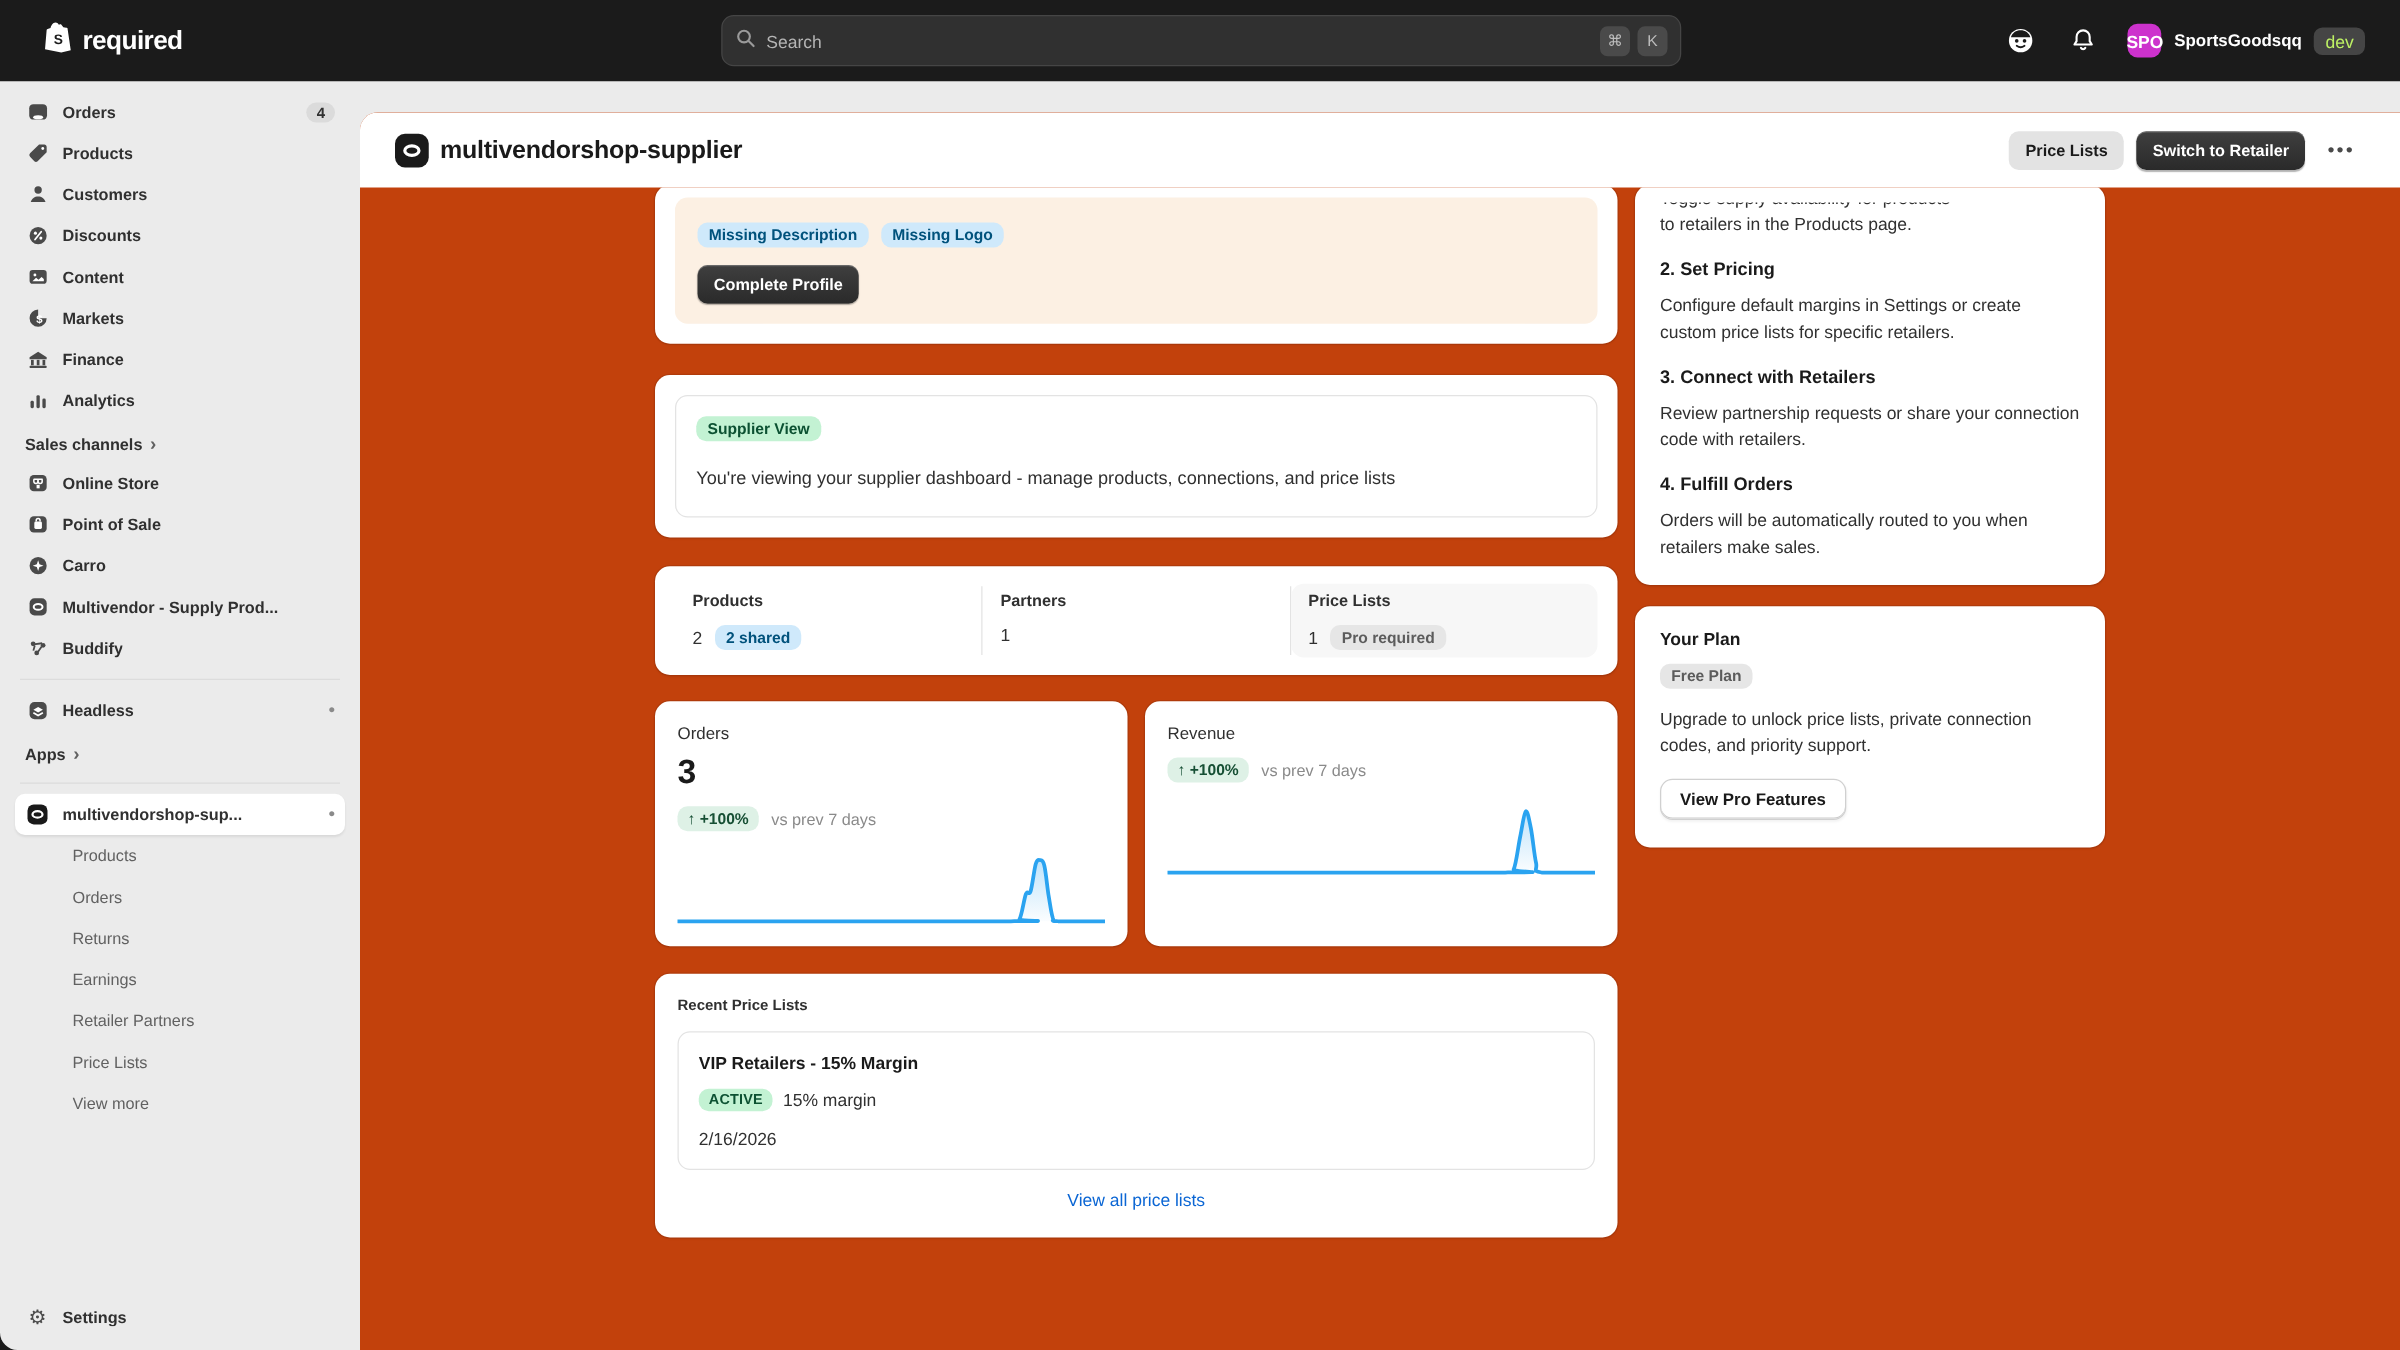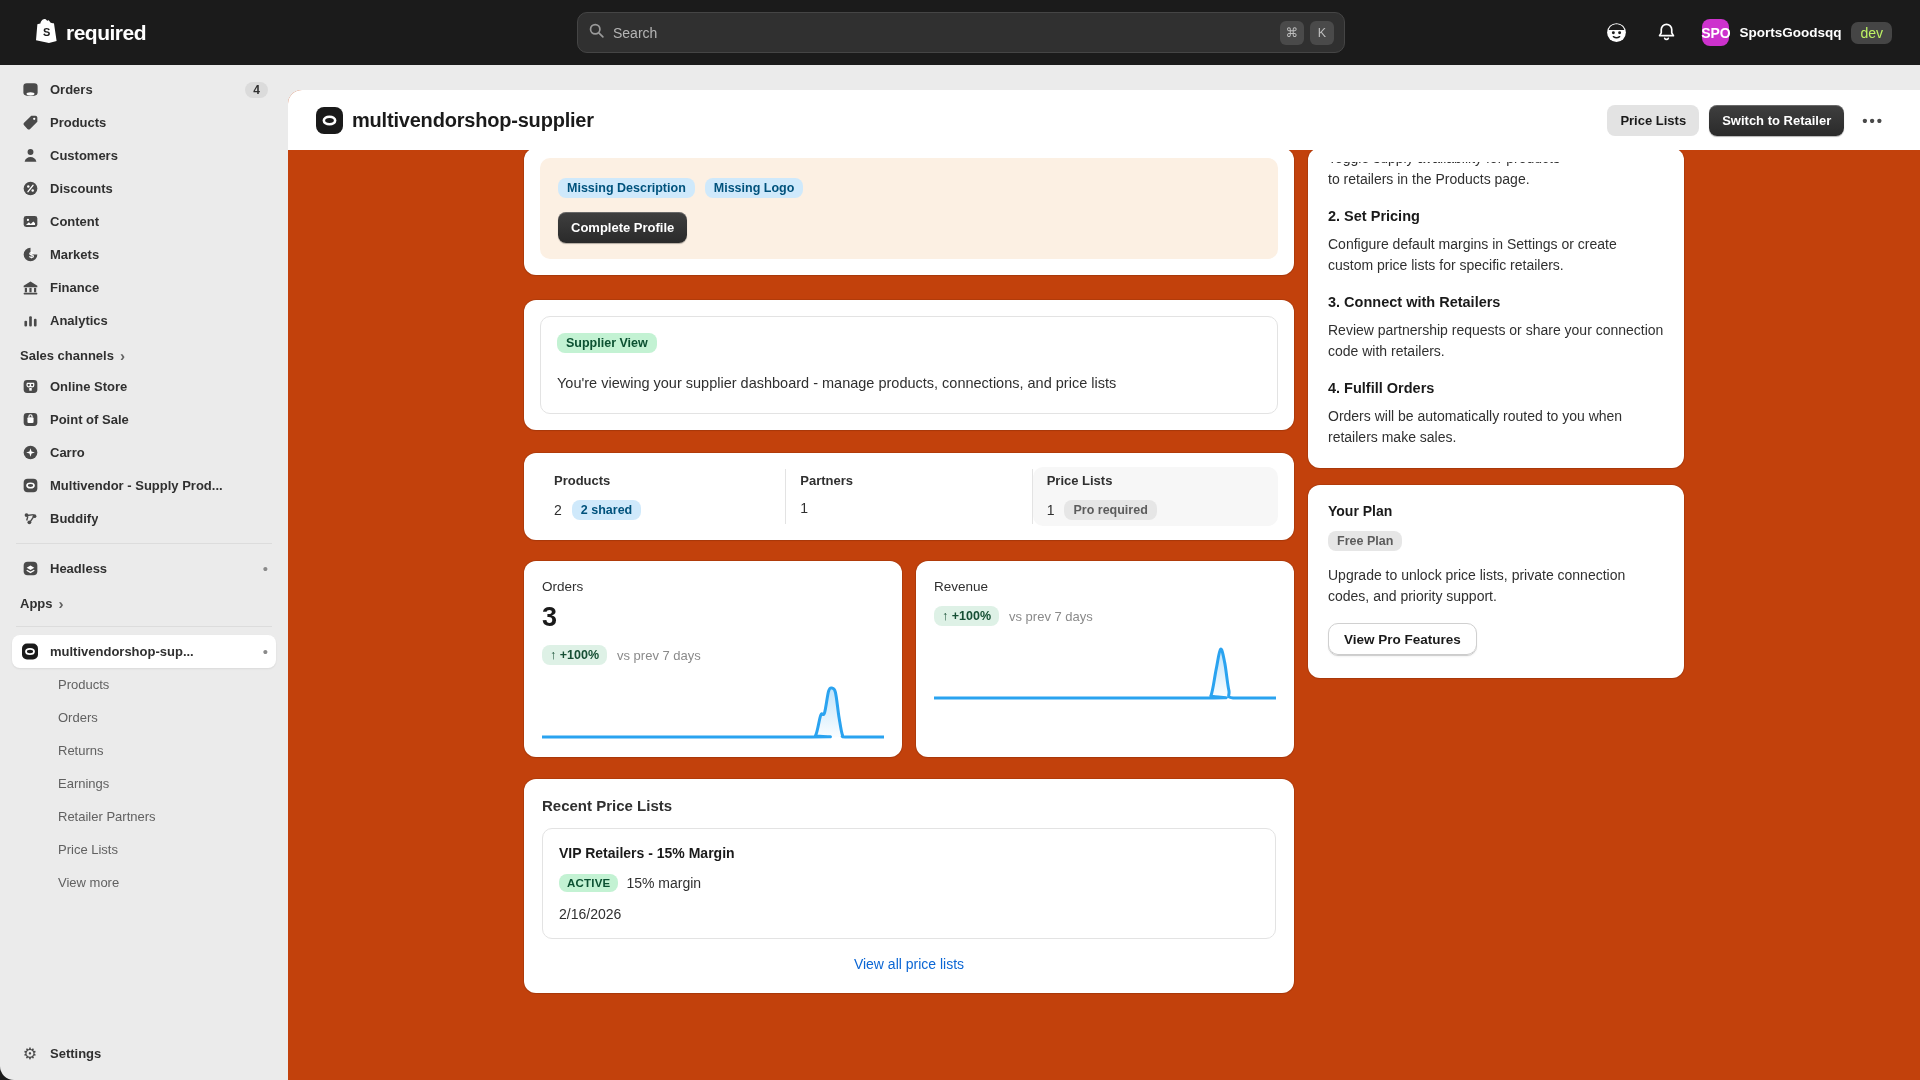--- a/index.html
+++ b/index.html
@@ -88,21 +88,21 @@
   .metric-card { flex:1; background:#fff; border-radius:12px; box-shadow:0 0 0 1px rgba(0,0,0,.085), 0 1px 2px rgba(0,0,0,.06); padding:18px 18px 14px; }
   .metric-label { font-size:13.5px; color:#303030; }
   .metric-value { font-size:27px; font-weight:700; color:#1a1a1a; margin-top:8px; letter-spacing:-0.3px; }
   .metric-delta-row { display:flex; align-items:center; gap:10px; margin-top:12px; }
   .delta-badge { background:#def1e6; color:#164f34; border-radius:8px; font-size:12.5px; font-weight:600; padding:3px 8px; }
   .compare { color:#8a8a8a; font-size:13px; }
   .sparkline { display:block; width:100%; height:64px; margin-top:14px; }
 
   
   .card.recent { margin-top:22px; padding:18px 18px 10px; }
-  .recent-title { font-size:15px; font-weight:650; color:#303030; }
+  .recent-title { font-size:12px; font-weight:650; color:#303030; }
   .recent-item { margin-top:14px; }
   .recent-name { font-size:14px; font-weight:650; color:#1a1a1a; }
   .recent-meta { display:flex; align-items:center; gap:8px; margin-top:13px; font-size:14px; color:#303030; }
   .badge-active { background:#c3f2d3; color:#0c5132; font-size:11.5px; font-weight:700; border-radius:8px; padding:3px 8px; letter-spacing:.2px; }
   .recent-date { margin-top:14px; font-size:14px; color:#303030; }
   .view-all { text-align:center; padding:16px 0 10px; }
   .view-all a { color:#0b66d4; font-size:14px; text-decoration:none; cursor:pointer; }
 
   
   .card.steps { margin-top:-12px; padding:14px 20px 20px; }

